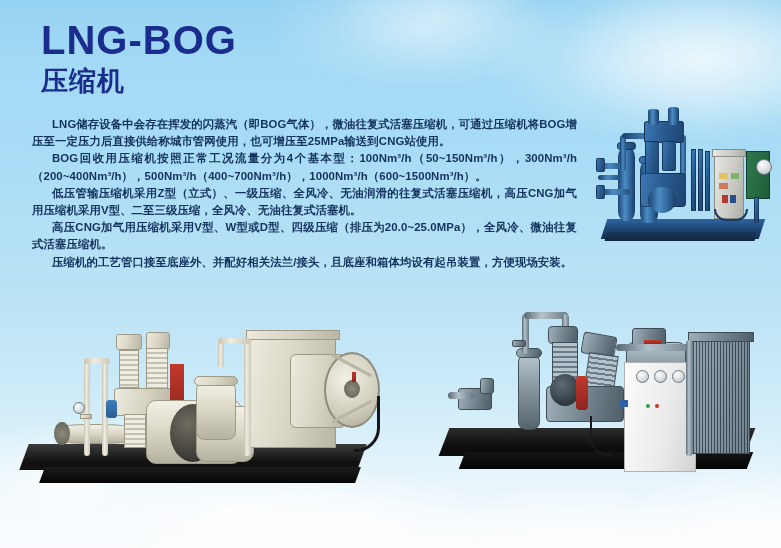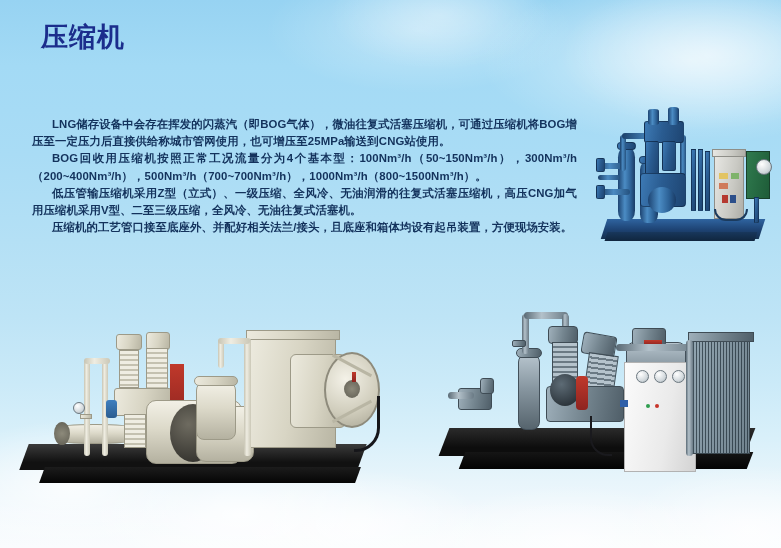--- a/index.html
+++ b/index.html
@@ -224,27 +224,29 @@
     <div class="cloud" style="left:330px;top:-40px;width:220px;height:110px;opacity:.35;"></div>
     <div class="cloud" style="left:-60px;top:420px;width:260px;height:130px;opacity:.85;"></div>
     <div class="cloud" style="left:90px;top:450px;width:300px;height:130px;opacity:.9;"></div>
     <div class="cloud" style="left:230px;top:470px;width:260px;height:110px;opacity:.8;"></div>
     <div class="cloud" style="left:420px;top:485px;width:300px;height:120px;opacity:.75;"></div>
     <div class="cloud" style="left:620px;top:465px;width:260px;height:130px;opacity:.8;"></div>
     <div class="cloud" style="left:0px;top:500px;width:781px;height:120px;opacity:.9;border-radius:0;background:linear-gradient(180deg,rgba(255,255,255,0),rgba(255,255,255,.95));"></div>
   </div>
 
   <div id="title-block">
+    <div id="main-title">LNG-BOG</div>
     <div id="sub-title">压缩机</div>
   </div>
 
   <div id="body-copy">
     <p class="para">LNG储存设备中会存在挥发的闪蒸汽（即BOG气体），微油往复式活塞压缩机，可通过压缩机将BOG增压至一定压力后直接供给称城市管网使用，也可增压至25MPa输送到CNG站使用。</p>
-    <p class="para">BOG回收用压缩机按照正常工况流量分为4个基本型：100Nm³/h（50~150Nm³/h），300Nm³/h（200~400Nm³/h），500Nm³/h（700~700Nm³/h），1000Nm³/h（800~1500Nm³/h）。</p>
+    <p class="para">BOG回收用压缩机按照正常工况流量分为4个基本型：100Nm³/h（50~150Nm³/h），300Nm³/h（200~400Nm³/h），500Nm³/h（400~700Nm³/h），1000Nm³/h（600~1500Nm³/h）。</p>
     <p class="para">低压管输压缩机采用Z型（立式）、一级压缩、全风冷、无油润滑的往复式活塞压缩机，高压CNG加气用压缩机采用V型、二至三级压缩，全风冷、无油往复式活塞机。</p>
+    <p class="para">高压CNG加气用压缩机采用V型、W型或D型、四级压缩（排压为20.0~25.0MPa），全风冷、微油往复式活塞压缩机。</p>
     <p class="para">压缩机的工艺管口接至底座外、并配好相关法兰/接头，且底座和箱体均设有起吊装置，方便现场安装。</p>
   </div>
 
   <div class="machine" id="machine-top-right">
     <div class="skid-base" id="mtr-base"></div>
     <div id="mtr-base-front"></div>
 
     <div class="bluecyl" style="left:22px;top:44px;width:17px;height:74px;"></div>
     <div class="bluecyl" style="left:44px;top:58px;width:18px;height:62px;"></div>
     <div class="bluebox" style="left:21px;top:39px;width:19px;height:8px;border-radius:4px;"></div>

